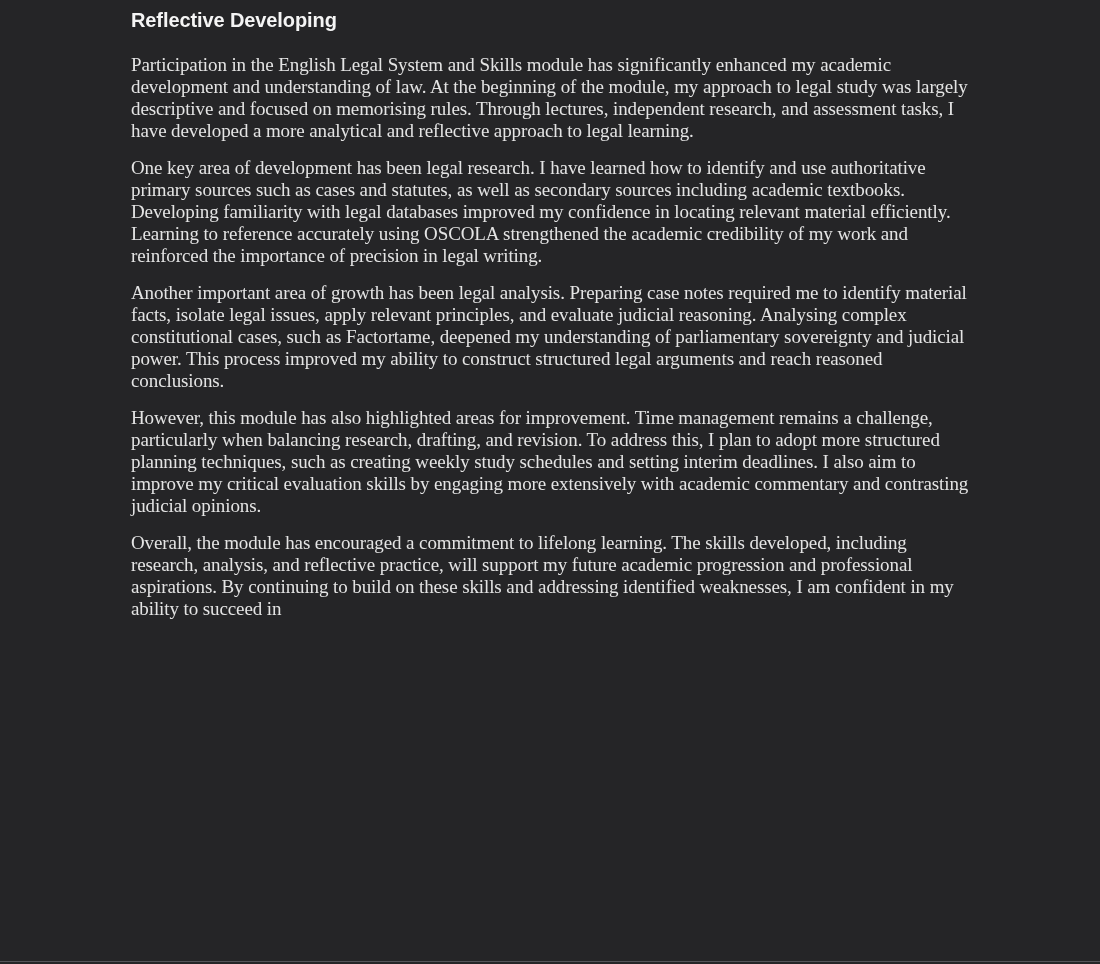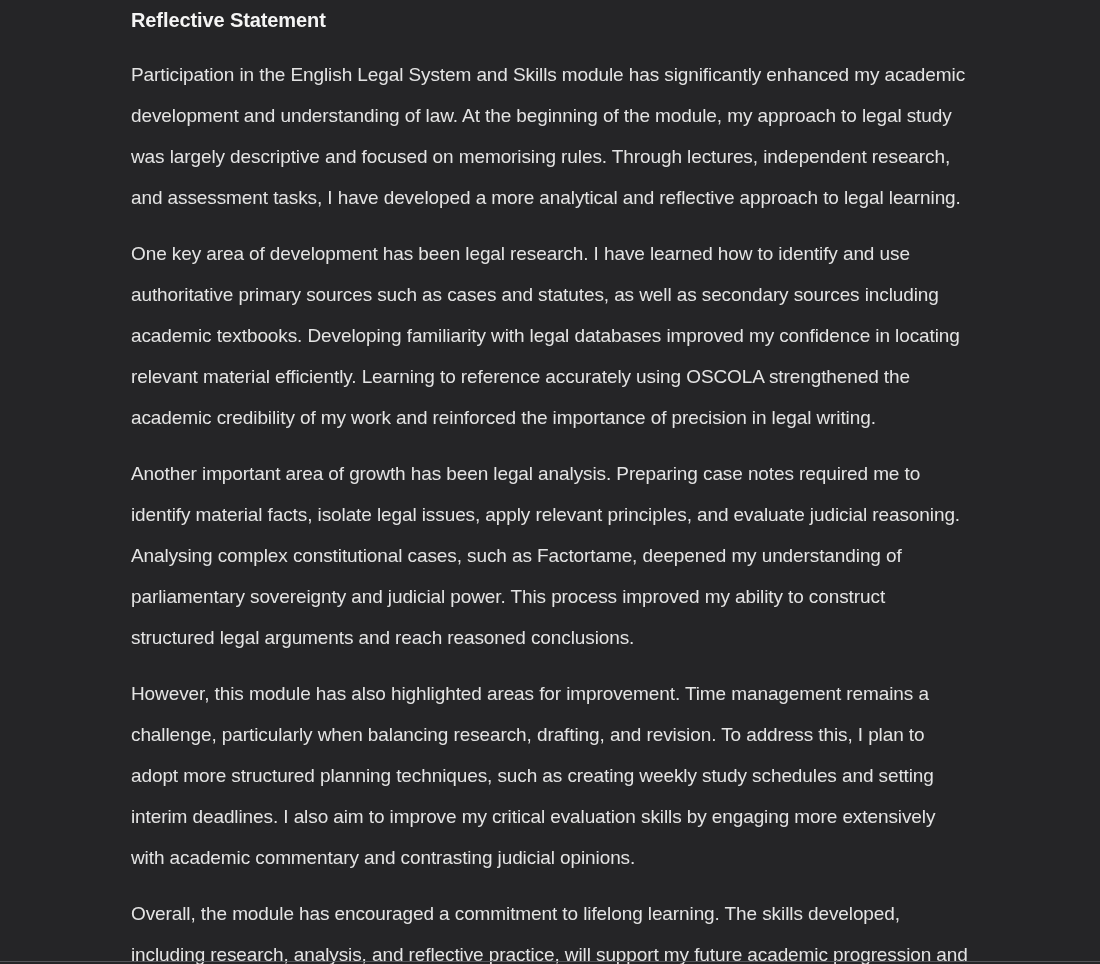--- a/index.html
+++ b/index.html
@@ -29,41 +29,42 @@
     font-size: 20px;
     line-height: 24px;
     font-weight: 700;
     letter-spacing: -0.1px;
     color: var(--heading, #f5f5f5);
     margin-bottom: 22px;
   }
 
   .doc-body p {
     font-size: 19px;
-    line-height: 41px;
+    line-height: 22px;
     letter-spacing: -0.1px;
     color: var(--text, #e4e4e4);
     margin-bottom: 15px;
+    font-family: Liberation Serif, serif;
   }
 
   .bottom-divider {
     position: absolute;
     left: 0;
     bottom: 2px;
     width: 100%;
     height: 1px;
     background: var(--divider, #55555a);
   }
 </style>
 </head>
 <body>
 
 <div class="page">
   <div class="doc">
-    <h1 class="doc-title">Reflective Statement</h1>
+    <h1 class="doc-title">Reflective Developing</h1>
     <div class="doc-body">
         <p>Participation in the English Legal System and Skills module has significantly enhanced my academic development and understanding of law. At the beginning of the module, my approach to legal study was largely descriptive and focused on memorising rules. Through lectures, independent research, and assessment tasks, I have developed a more analytical and reflective approach to legal learning.</p>
         <p>One key area of development has been legal research. I have learned how to identify and use authoritative primary sources such as cases and statutes, as well as secondary sources including academic textbooks. Developing familiarity with legal databases improved my confidence in locating relevant material efficiently. Learning to reference accurately using OSCOLA strengthened the academic credibility of my work and reinforced the importance of precision in legal writing.</p>
         <p>Another important area of growth has been legal analysis. Preparing case notes required me to identify material facts, isolate legal issues, apply relevant principles, and evaluate judicial reasoning. Analysing complex constitutional cases, such as Factortame, deepened my understanding of parliamentary sovereignty and judicial power. This process improved my ability to construct structured legal arguments and reach reasoned conclusions.</p>
         <p>However, this module has also highlighted areas for improvement. Time management remains a challenge, particularly when balancing research, drafting, and revision. To address this, I plan to adopt more structured planning techniques, such as creating weekly study schedules and setting interim deadlines. I also aim to improve my critical evaluation skills by engaging more extensively with academic commentary and contrasting judicial opinions.</p>
         <p>Overall, the module has encouraged a commitment to lifelong learning. The skills developed, including research, analysis, and reflective practice, will support my future academic progression and professional aspirations. By continuing to build on these skills and addressing identified weaknesses, I am confident in my ability to succeed in</p>
       </div>
   </div>
   <div class="bottom-divider"></div>
 </div>

